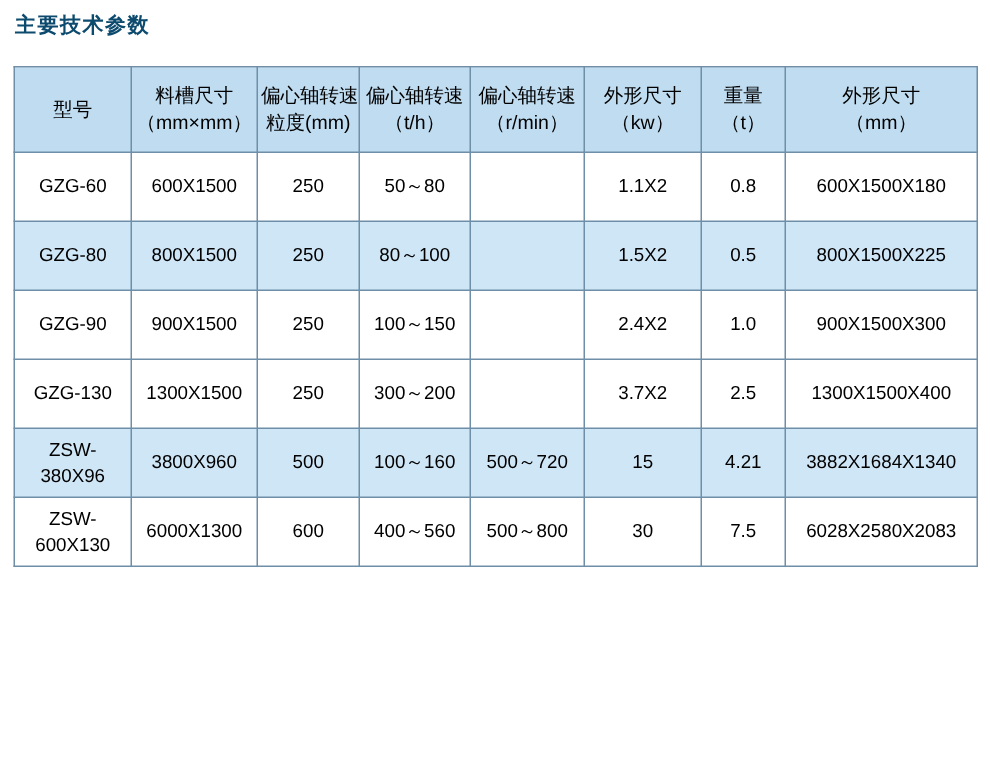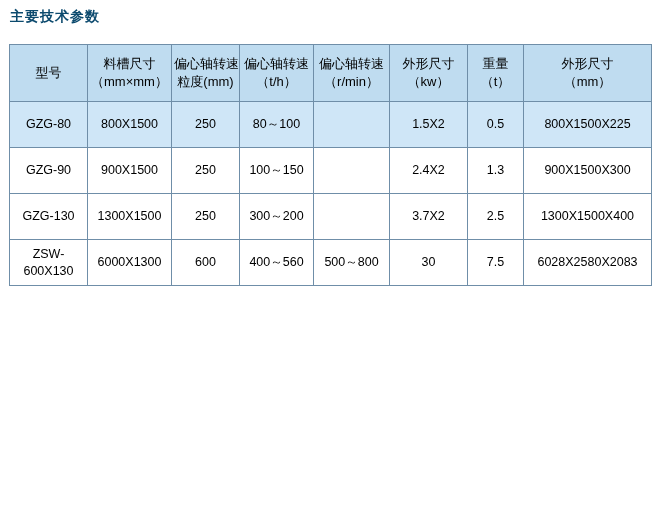--- a/index.html
+++ b/index.html
@@ -127,49 +127,69 @@
             <span class="hl">重量</span>
             <span class="hl">（t）</span>
           </th>
           <th>
             <span class="hl">外形尺寸</span>
             <span class="hl">（mm）</span>
           </th>
         </tr>
       </thead>
       <tbody>
+        <tr class="row-plain">
+          <td>GZG-60</td>
+          <td>600X1500</td>
+          <td>250</td>
+          <td>50～80</td>
+          <td></td>
+          <td>1.1X2</td>
+          <td>0.8</td>
+          <td>600X1500X180</td>
+        </tr>
         <tr class="row-alt">
           <td>GZG-80</td>
           <td>800X1500</td>
           <td>250</td>
           <td>80～100</td>
           <td></td>
           <td>1.5X2</td>
           <td>0.5</td>
           <td>800X1500X225</td>
         </tr>
         <tr class="row-plain">
           <td>GZG-90</td>
           <td>900X1500</td>
           <td>250</td>
           <td>100～150</td>
           <td></td>
           <td>2.4X2</td>
-          <td>1.3</td>
+          <td>1.0</td>
           <td>900X1500X300</td>
         </tr>
         <tr class="row-plain">
           <td>GZG-130</td>
           <td>1300X1500</td>
           <td>250</td>
           <td>300～200</td>
           <td></td>
           <td>3.7X2</td>
           <td>2.5</td>
           <td>1300X1500X400</td>
+        </tr>
+        <tr class="row-alt">
+          <td>ZSW-380X96</td>
+          <td>3800X960</td>
+          <td>500</td>
+          <td>100～160</td>
+          <td>500～720</td>
+          <td>15</td>
+          <td>4.21</td>
+          <td>3882X1684X1340</td>
         </tr>
         <tr class="row-plain">
           <td>ZSW-600X130</td>
           <td>6000X1300</td>
           <td>600</td>
           <td>400～560</td>
           <td>500～800</td>
           <td>30</td>
           <td>7.5</td>
           <td>6028X2580X2083</td>

